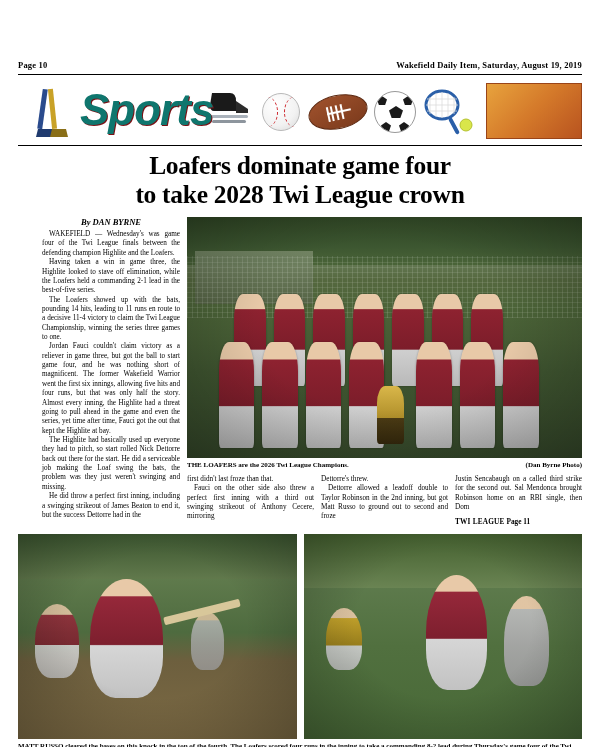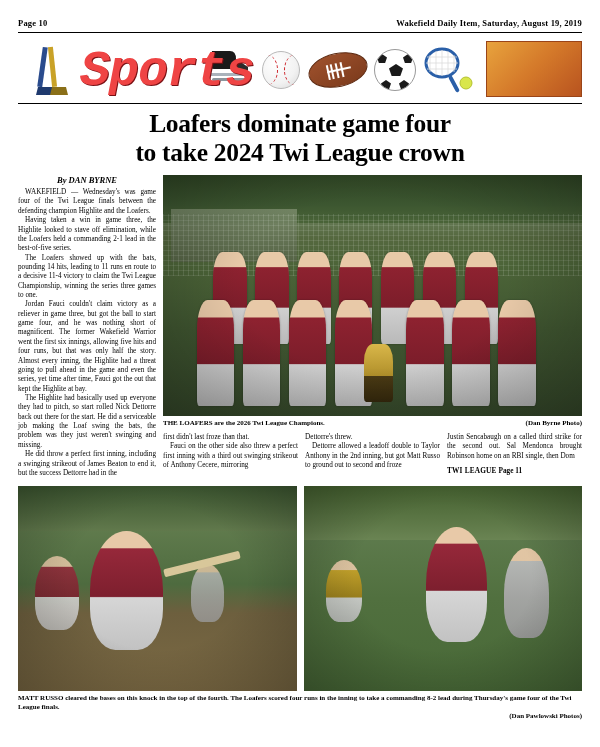--- a/index.html
+++ b/index.html
@@ -25,20 +25,21 @@
 
   
   .masthead {
     display: flex;
     justify-content: space-between;
     align-items: flex-end;
     font-family: "Liberation Serif", serif;
     font-weight: bold;
     font-size: 8.5px;
     padding-bottom: 4px;
+    margin-top: 42px;
   }
   .masthead .left { letter-spacing: .2px; }
   .masthead .right { letter-spacing: .2px; }
   .rule-top {
     border-bottom: 1.5px solid #000;
     margin-bottom: 6px;
   }
 
   
   .banner {
@@ -48,25 +49,25 @@
     overflow: hidden;
   }
   .banner-rule-bottom {
     border-bottom: 1.5px solid #000;
     margin-bottom: 6px;
   }
   .sports-word {
     position: absolute;
     left: 62px;
     top: 4px;
-    font-family: Liberation Mono, monospace;
+    font-family: Liberation Sans, sans-serif;
     font-style: italic;
     font-weight: bold;
-    font-size: 50px;
-    color: #ef4444;
+    font-size: 44px;
+    color: #0f766e;
     letter-spacing: -1px;
     text-shadow: 1px 1px 0 #7a1014;
     z-index: 5;
   }
   .banner-art {
     position: absolute;
     inset: 0;
   }
   
   .eq { position: absolute; }
@@ -157,20 +158,21 @@
   .headline .l2 { display: block; }
 
   
   .content {
     display: flex;
     gap: 7px;
   }
   .col-text {
     width: 138px;
     flex: none;
+    margin-left: 24px;
   }
   .byline {
     text-align: center;
     font-weight: bold;
     font-size: 8.5px;
     font-style: italic;
     font-family: "Liberation Serif", serif;
     margin-bottom: 3px;
   }
   p.body {
@@ -365,21 +367,21 @@
 
       <div class="eq eq-runner"></div>
     </div>
 
     <div class="sports-word">Sports</div>
   </div>
   <div class="banner-rule-bottom"></div>
 
   <div class="headline">
     <span class="l1">Loafers dominate game four</span>
-    <span class="l2">to take 2024 Twi League crown</span>
+    <span class="l2">to take 2028 Twi League crown</span>
   </div>
 
   <div class="content">
 
     <div class="col-text">
       <div class="byline">By DAN BYRNE</div>
       <p class="body first">WAKEFIELD — Wednesday's was game four of the Twi League finals between the defending champion Highlite and the Loafers.</p>
       <p class="body">Having taken a win in game three, the Highlite looked to stave off elimination, while the Loafers held a commanding 2-1 lead in the best-of-five series.</p>
       <p class="body">The Loafers showed up with the bats, pounding 14 hits, leading to 11 runs en route to a decisive 11-4 victory to claim the Twi League Championship, winning the series three games to one.</p>
       <p class="body">Jordan Fauci couldn't claim victory as a reliever in game three, but got the ball to start game four, and he was nothing short of magnificent. The former Wakefield Warrior went the first six innings, allowing five hits and four runs, but that was only half the story. Almost every inning, the Highlite had a threat going to pull ahead in the game and even the series, yet time after time, Fauci got the out that kept the Highlite at bay.</p>
@@ -418,21 +420,21 @@
         <span class="credit">(Dan Byrne Photo)</span>
       </div>
 
       <div class="three-col">
         <div class="c">
           <p class="body" style="text-indent:0">first didn't last froze than that.</p>
           <p class="body">Fauci on the other side also threw a perfect first inning with a third out swinging strikeout of Anthony Cecere, mirroring</p>
         </div>
         <div class="c">
           <p class="body" style="text-indent:0">Dettorre's threw.</p>
-          <p class="body">Dettorre allowed a leadoff double to Taylor Anthony in the 2nd inning, but got Matt Russo to ground out to second and froze</p>
+          <p class="body">Dettorre allowed a leadoff double to Taylor Robinson in the 2nd inning, but got Matt Russo to ground out to second and froze</p>
         </div>
         <div class="c">
           <p class="body" style="text-indent:0">Justin Sencabaugh on a called third strike for the second out. Sal Mendonca brought Robinson home on an RBI single, then Dom</p>
           <div class="jump">
             <span class="lbl">TWI LEAGUE</span>
             <span>Page 11</span>
           </div>
         </div>
       </div>
 

